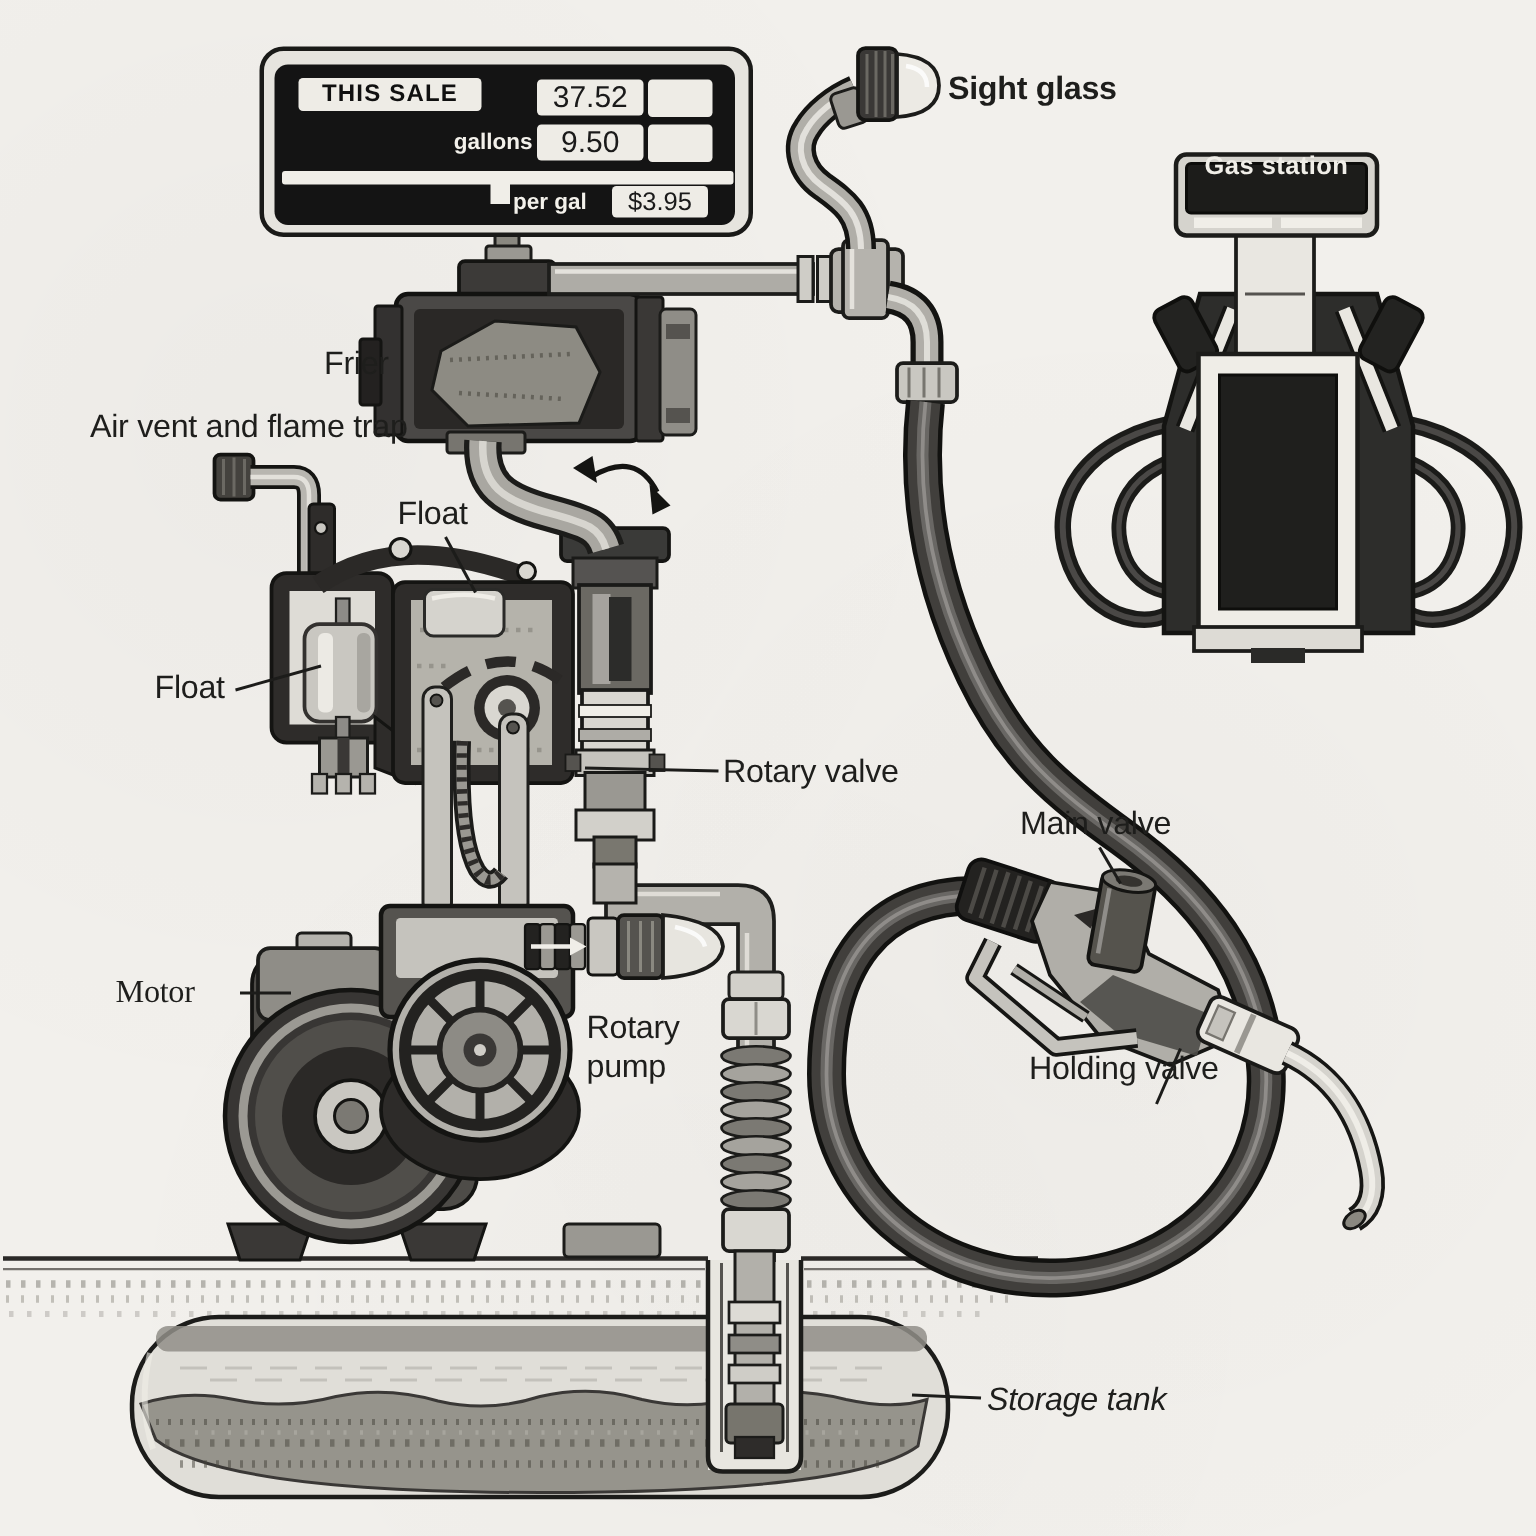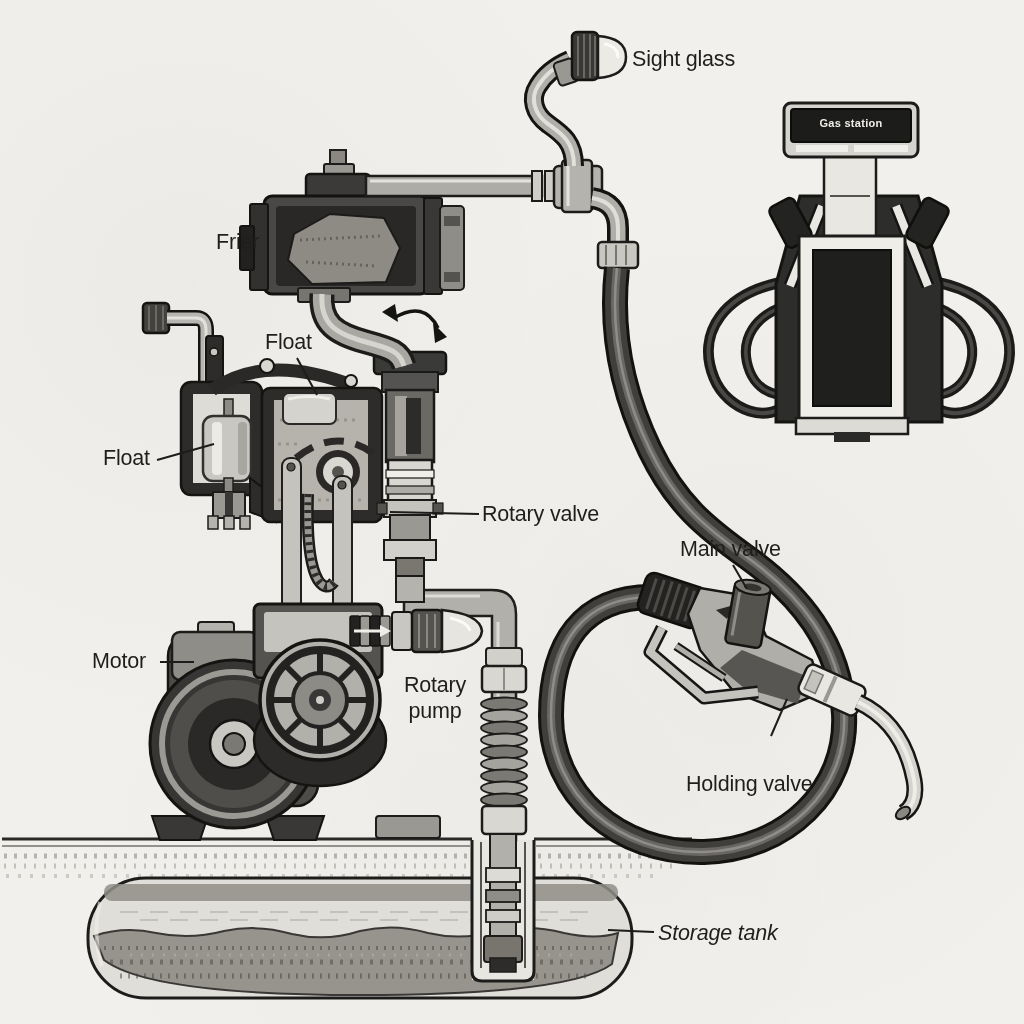--- a/index.html
+++ b/index.html
@@ -26,22 +26,22 @@
   .panel .v1{left:185px;top:22px;width:71px;height:24px;line-height:24px;}
   .panel .v2{left:185px;top:52px;width:71px;height:24px;line-height:24px;}
   .panel .b1{left:259px;top:22px;width:43px;height:25px;}
   .panel .b2{left:259px;top:52px;width:43px;height:25px;}
   .panel .gallons{position:absolute;left:92px;top:55px;width:90px;text-align:right;font-weight:bold;font-size:15px;color:#f3f1eb;}
   .panel .divider{position:absolute;left:15px;top:83px;width:301px;height:9px;background:#f0eee8;border-radius:2px;}
   .panel .divstub{position:absolute;left:154px;top:91px;width:13px;height:14px;background:#f0eee8;}
   .panel .pergal{position:absolute;left:169px;top:95px;font-weight:bold;font-size:15px;color:#f3f1eb;}
   .panel .v3{left:235px;top:93px;width:64px;height:21px;line-height:21px;font-size:17px;}
   
-  .sign-text{position:absolute;left:791px;top:108px;width:120px;height:30px;line-height:30px;text-align:center;
-             font-weight:bold;font-size:11px;color:#f0eee8;letter-spacing:.3px;}
+  .sign-text{position:absolute;left:791px;top:96px;width:120px;height:30px;line-height:30px;text-align:center;
+             font-weight:bold;font-size:17px;color:#f0eee8;letter-spacing:.3px;}
 </style>
 </head>
 <body>
 
 <div class="canvas">
 
 <svg class="diagram" width="1024" height="1024" viewBox="0 0 1024 1024">
 
   <g>
     <path d="M2,839 H472 M534,839 H692" stroke="#2b2927" stroke-width="3" fill="none"></path>
@@ -331,26 +331,41 @@
     <line x1="160" y1="662" x2="194" y2="662"></line>
     <line x1="157" y1="460" x2="214" y2="444"></line>
     <line x1="297" y1="358" x2="317" y2="395"></line>
     <line x1="479" y1="514" x2="390" y2="512"></line>
     <line x1="733" y1="565" x2="747" y2="589"></line>
     <line x1="771" y1="736" x2="787" y2="699"></line>
     <line x1="654" y1="932" x2="608" y2="930"></line>
   </g>
 </svg>
 
+  <div class="panel">
+    <div class="panel-frame"></div>
+    <div class="panel-black"></div>
+    <div class="pbox this-sale">THIS SALE</div>
+    <div class="pbox val v1">37.52</div>
+    <div class="pbox b1"></div>
+    <div class="gallons">gallons</div>
+    <div class="pbox val v2">9.50</div>
+    <div class="pbox b2"></div>
+    <div class="divider"></div>
+    <div class="divstub"></div>
+    <div class="pergal">per gal</div>
+    <div class="pbox val v3">$3.95</div>
+  </div>
 
   <div class="sign-text">Gas station</div>
 
-  <div class="lbl" style="left:632px;top:47px;">Sight glass</div>
+  <div class="lbl" style="left:632px;top:47px;font-weight:bold;">Sight glass</div>
   <div class="lbl" style="left:216px;top:230px;">Frier</div>
+  <div class="lbl" style="left:60px;top:272px;">Air vent and flame trap</div>
   <div class="lbl" style="left:265px;top:330px;">Float</div>
   <div class="lbl" style="left:103px;top:446px;">Float</div>
   <div class="lbl" style="left:482px;top:502px;">Rotary valve</div>
   <div class="lbl" style="left:680px;top:537px;">Main valve</div>
-  <div class="lbl" style="left:686px;top:772px;">Holding valve</div>
-  <div class="lbl" style="left:92px;top:649px;">Motor</div>
-  <div class="lbl wrap" style="left:391px;top:672px;text-align:center;">Rotary pump</div>
+  <div class="lbl" style="left:686px;top:700px;">Holding valve</div>
+  <div class="lbl" style="left:77px;top:649px;font-family:Liberation Serif, serif;">Motor</div>
+  <div class="lbl wrap" style="left:391px;top:672px;">Rotary pump</div>
   <div class="lbl" style="left:658px;top:921px;font-style:italic;">Storage tank</div>
 </div>
 
 </body></html>

